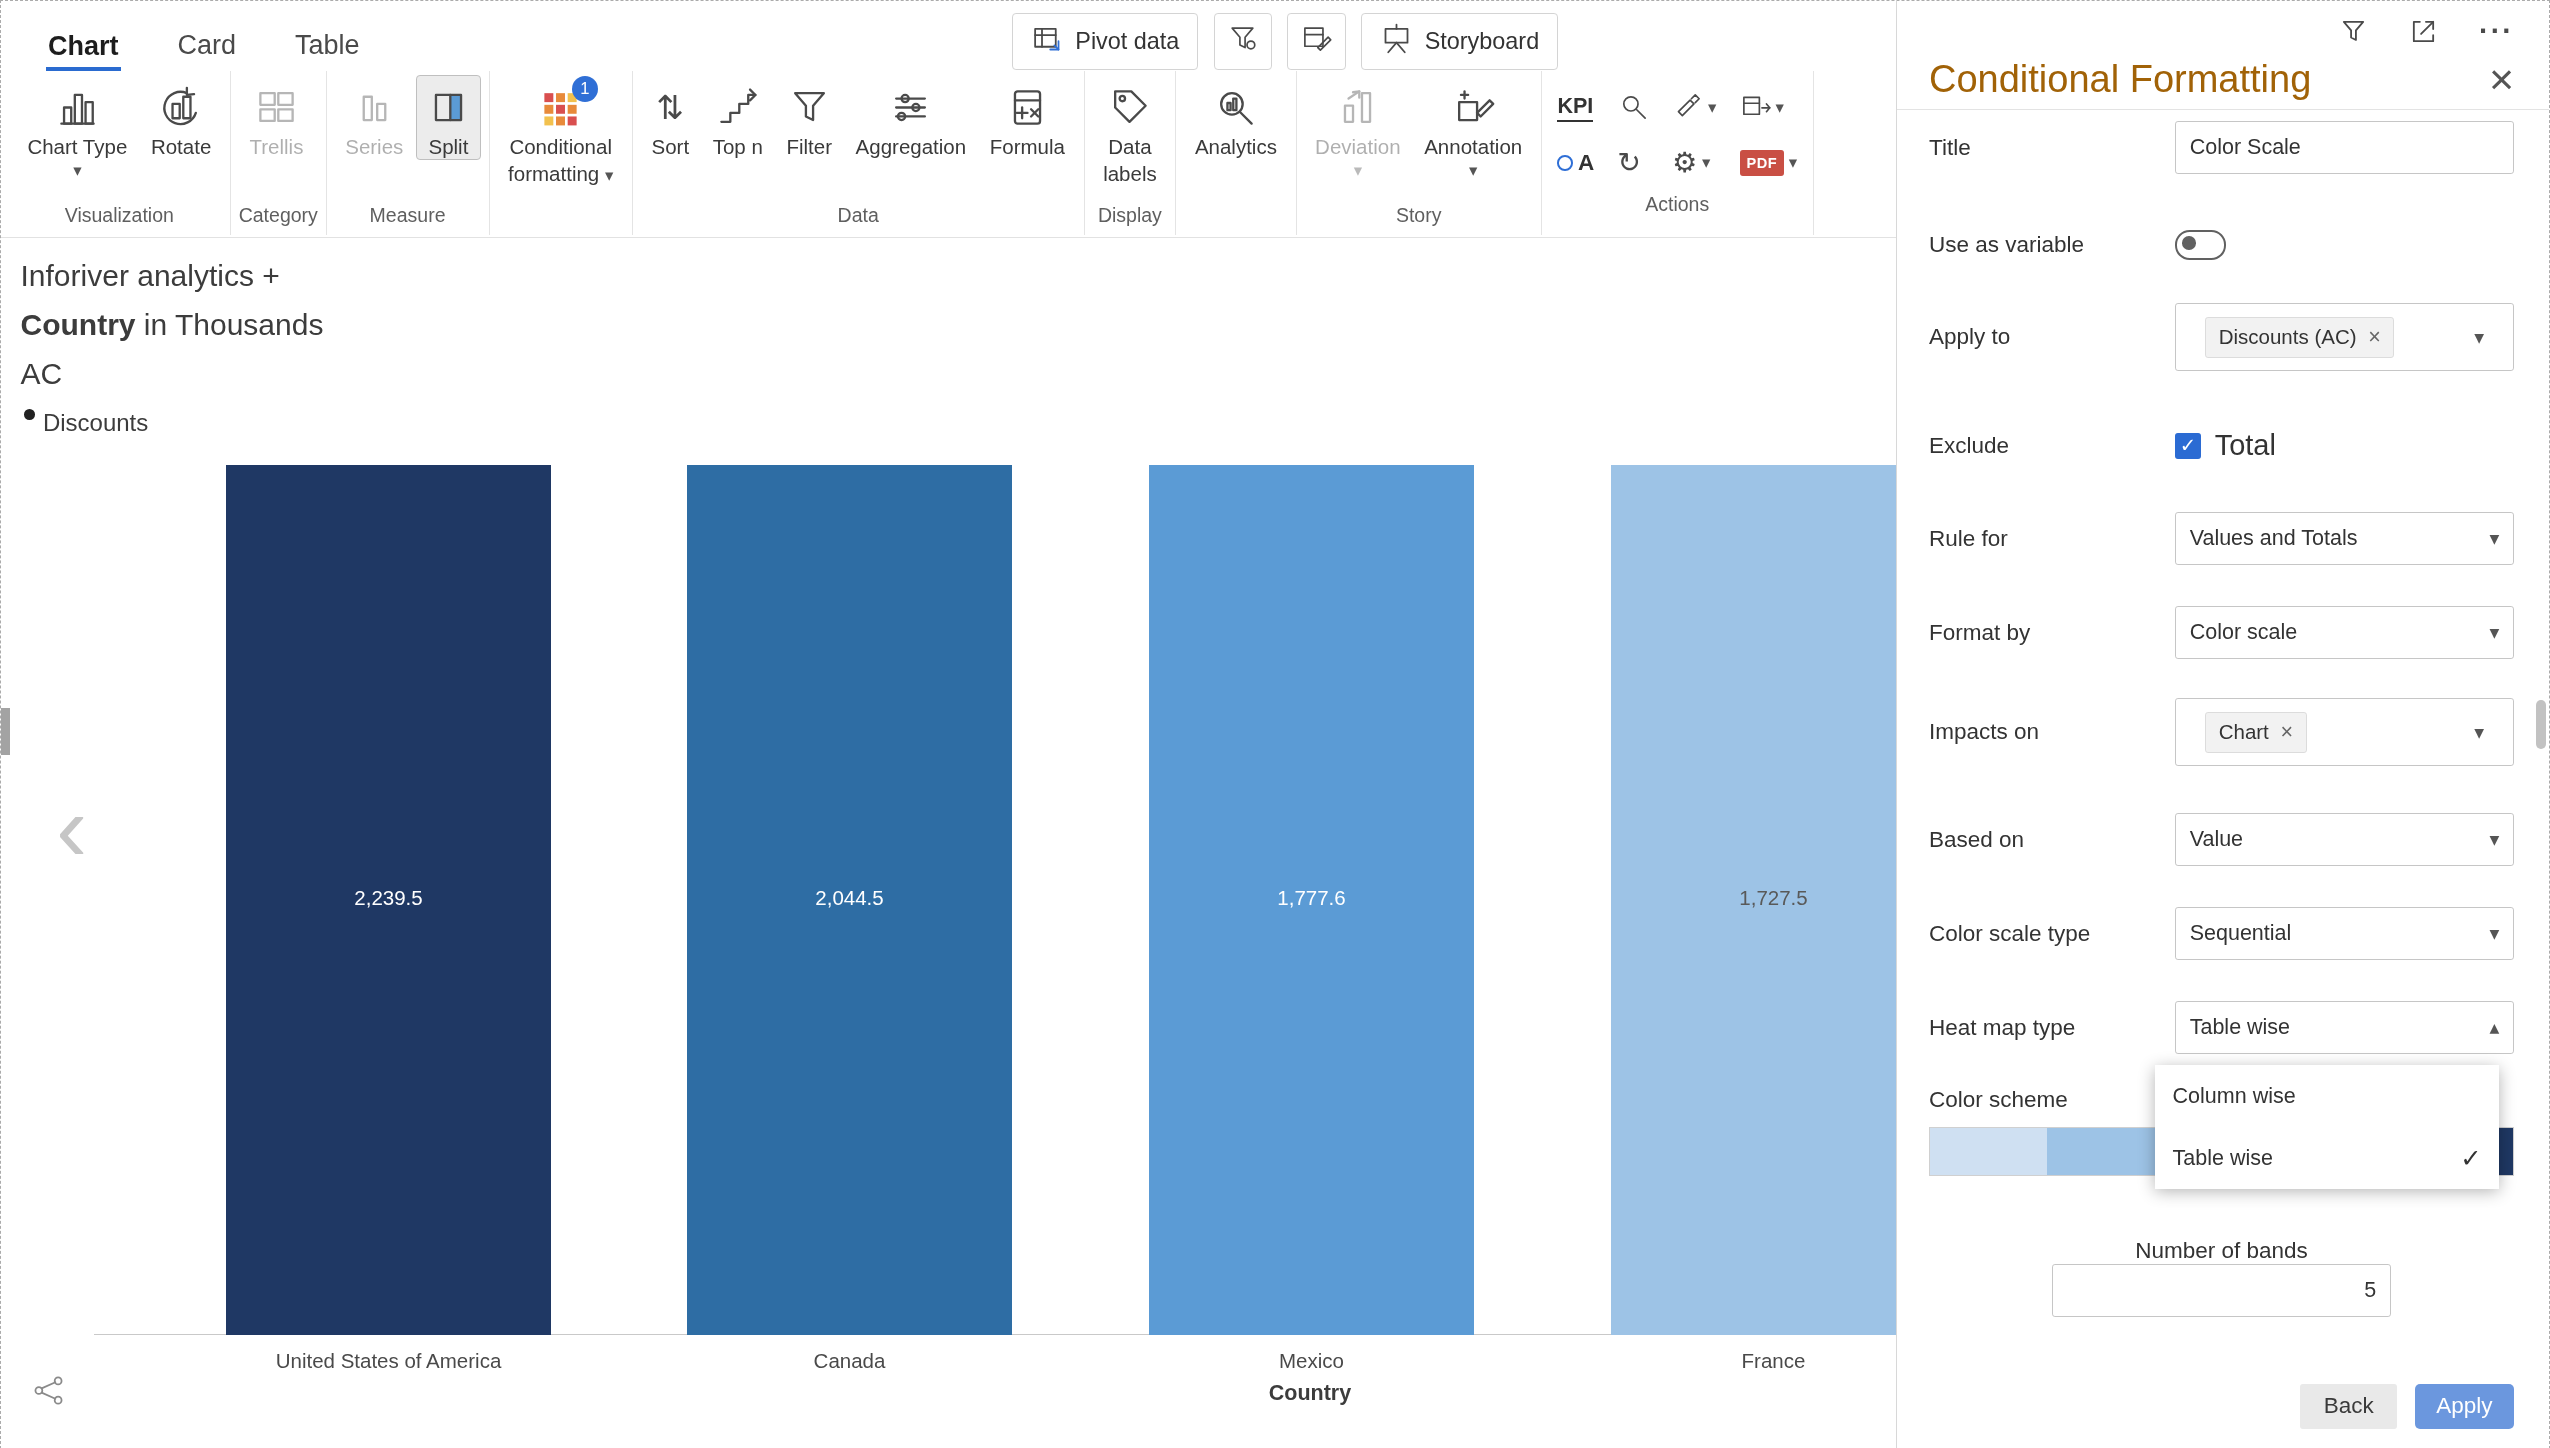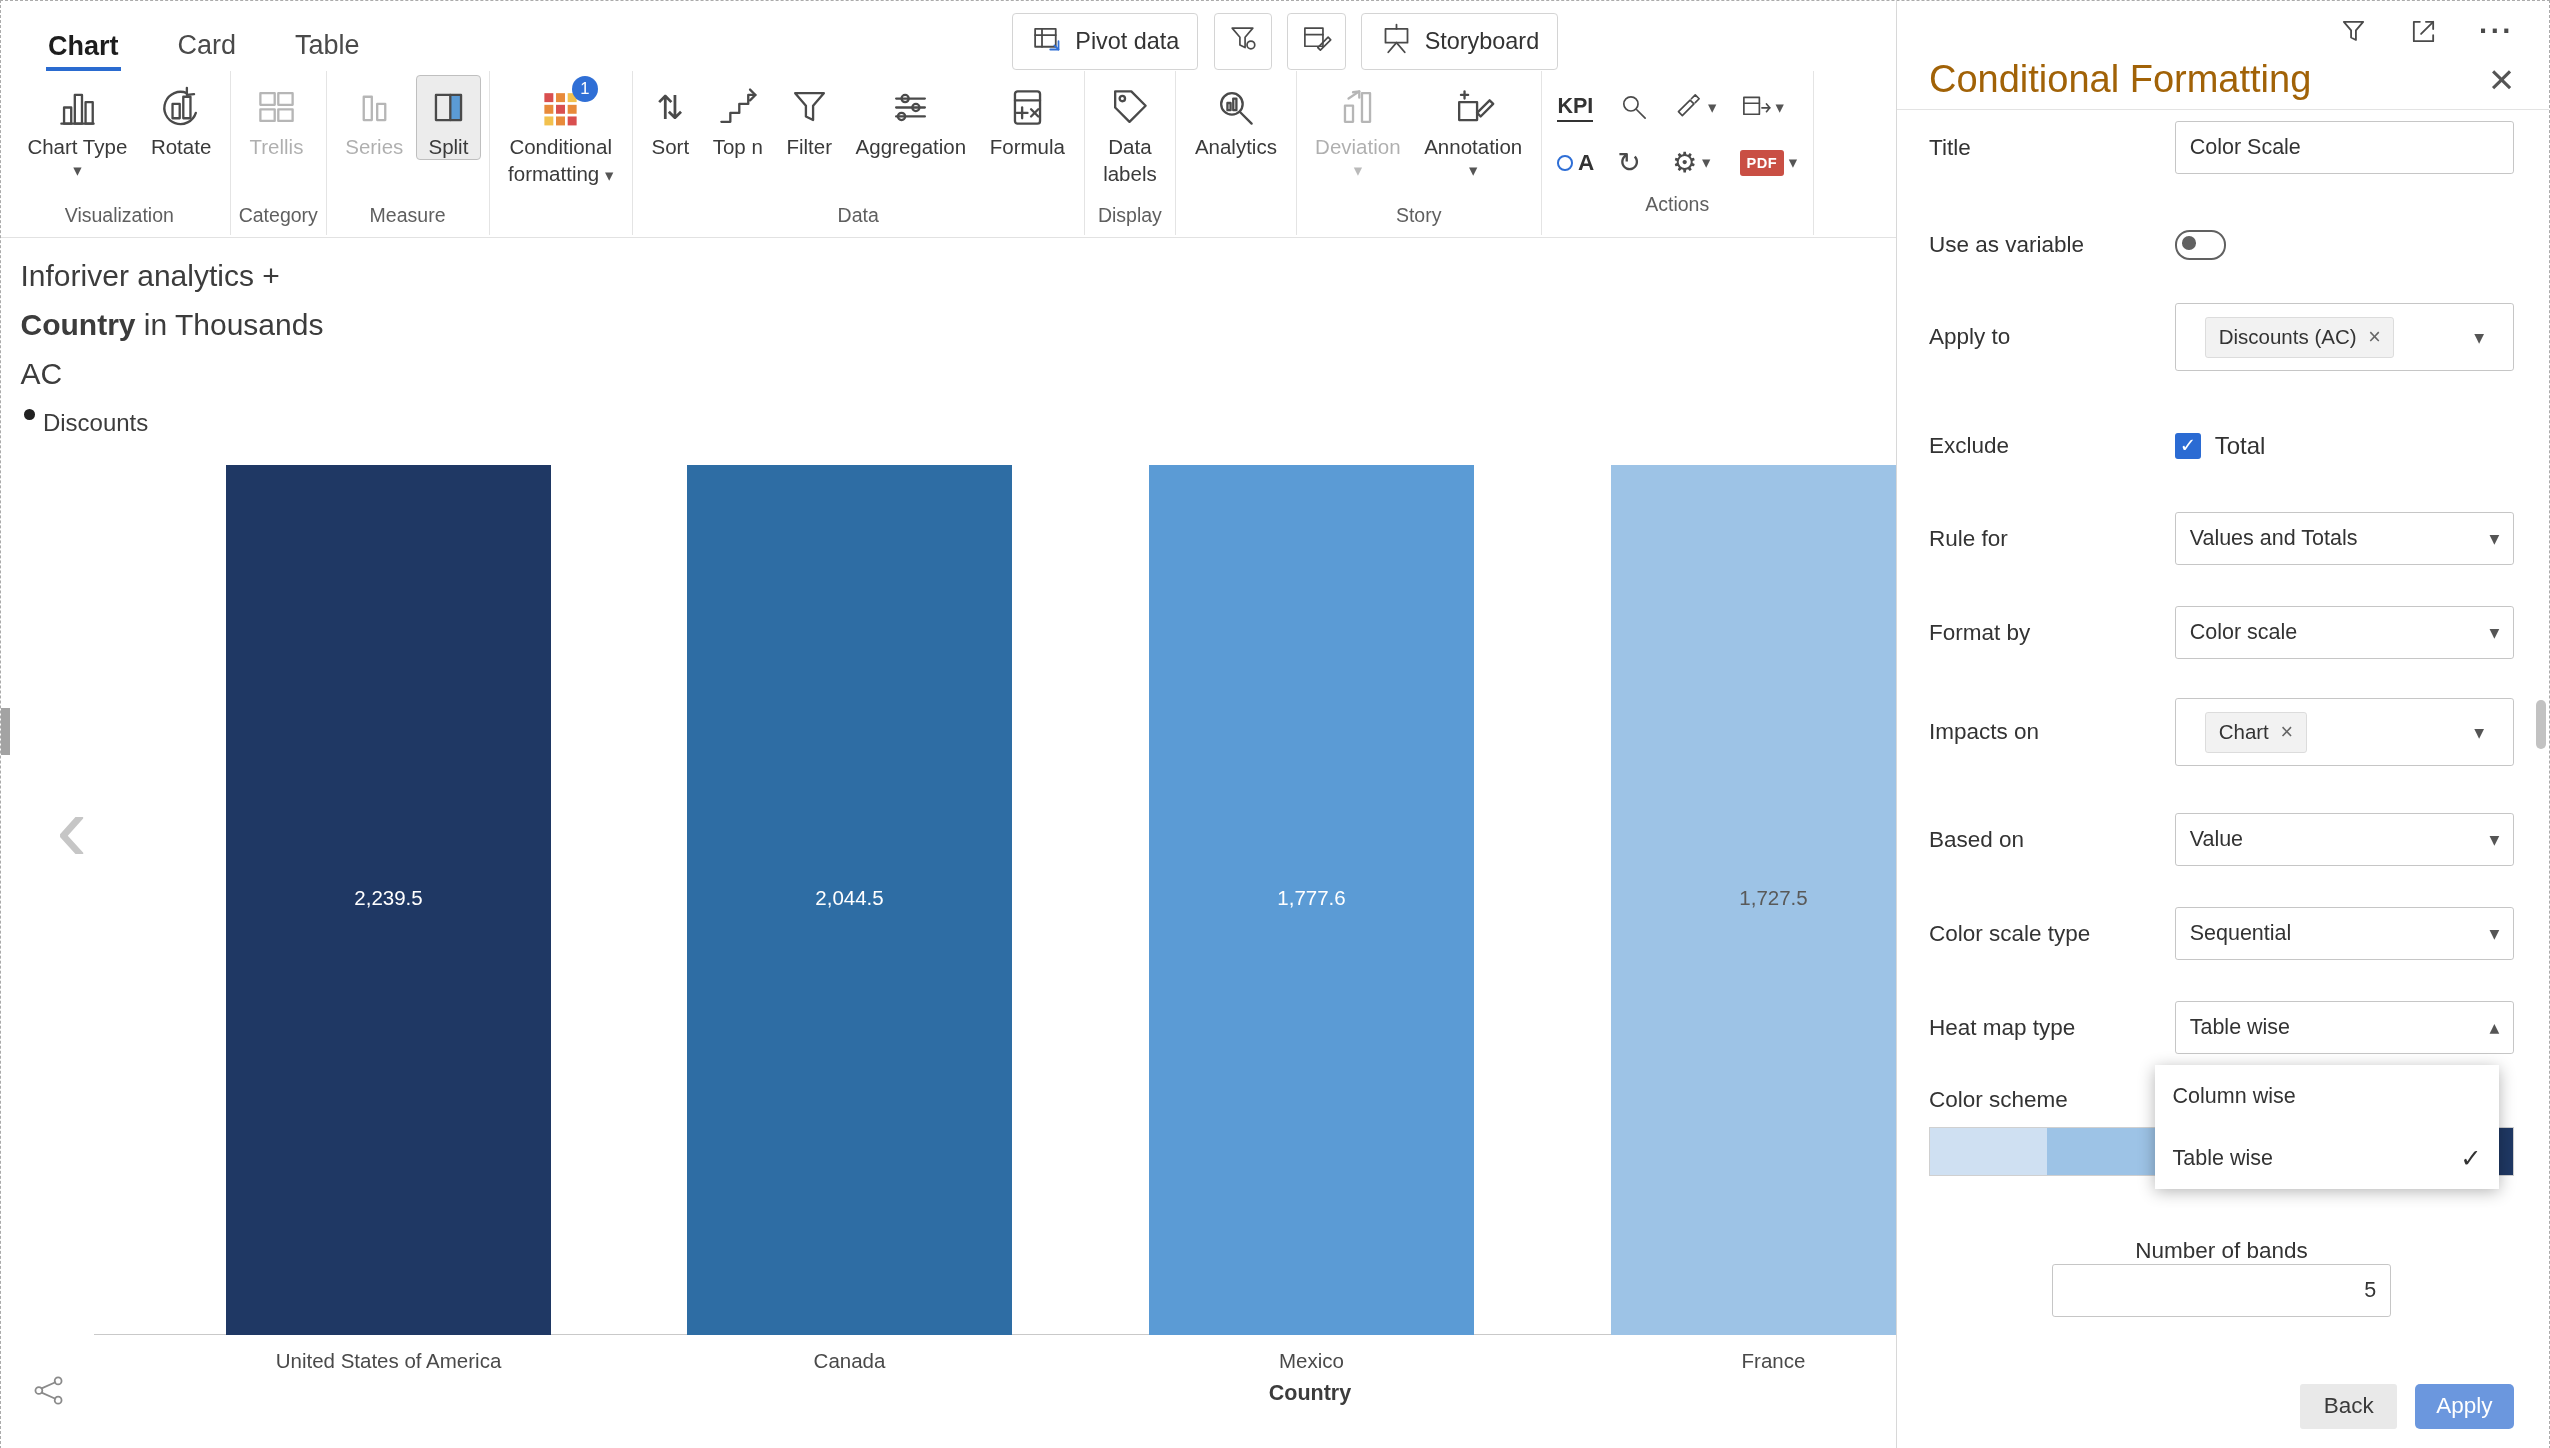--- a/index.html
+++ b/index.html
@@ -70,21 +70,21 @@
   .num{text-align:right;}
   .pselect{width:100%;height:53px;border:1px solid #c6c6c6;border-radius:2.9px;display:flex;align-items:center;justify-content:space-between;padding:0 13.7px;box-sizing:border-box;font-size:21.5px;color:#333;background:#fff;}
   .pmulti{width:100%;min-height:68px;border:1px solid #c6c6c6;border-radius:2.9px;display:flex;align-items:center;justify-content:space-between;padding:0 29px;box-sizing:border-box;background:#fff;}
   .chip{display:flex;align-items:center;gap:11.7px;background:#f2f2f2;border:1px solid #dcdcdc;border-radius:2.9px;padding:7.8px 12.7px;font-size:20.5px;color:#333;}
   .chipx{color:#666;font-size:21.5px;line-height:1;}
   .chev{color:#555;font-size:19.5px;line-height:1;}
   .ptoggle{width:47px;height:25.4px;border:2px solid #616161;border-radius:14.6px;position:relative;background:#fff;}
   .knob{width:13.7px;height:13.7px;border-radius:50%;background:#616161;position:absolute;left:4.9px;top:3.9px;}
   .pcheckwrap{display:flex;align-items:center;}
   .pcheck{width:26px;height:26px;background:#2b6bd3;border-radius:2.9px;color:#fff;display:flex;align-items:center;justify-content:center;font-size:19.5px;}
-  .pchecklabel{font-size:24px;color:#333;margin-left:13.7px;}
+  .pchecklabel{font-size:29px;color:#333;margin-left:13.7px;}
   .schemewrap{margin-top:33px;}
   .schemebar{height:49px;border:1px solid #d0d0d0;display:flex;margin-top:13.7px;box-sizing:border-box;}
   .band{flex:1;}
   .pfooter{position:absolute;bottom:21.5px;right:35px;display:flex;gap:17.6px;}
   .btn-back{background:#e9e9e9;border:none;border-radius:2.9px;padding:0 23.4px;height:45px;font-size:22.5px;color:#3a3a3a;font-family:inherit;}
   .btn-apply{background:#6b97de;border:none;border-radius:5px;padding:0 21.5px;height:45px;font-size:22.5px;color:#fff;font-family:inherit;}
   .pdropdown{position:absolute;left:258px;top:1064px;width:344px;background:#fff;box-shadow:0 2.9px 15.6px rgba(0,0,0,.3);z-index:8;}
   .popt{height:62px;display:flex;align-items:center;justify-content:space-between;padding:0 17.6px;font-size:21.5px;color:#333;}
   .optcheck{color:#333;font-size:25.4px;}
 </style>

